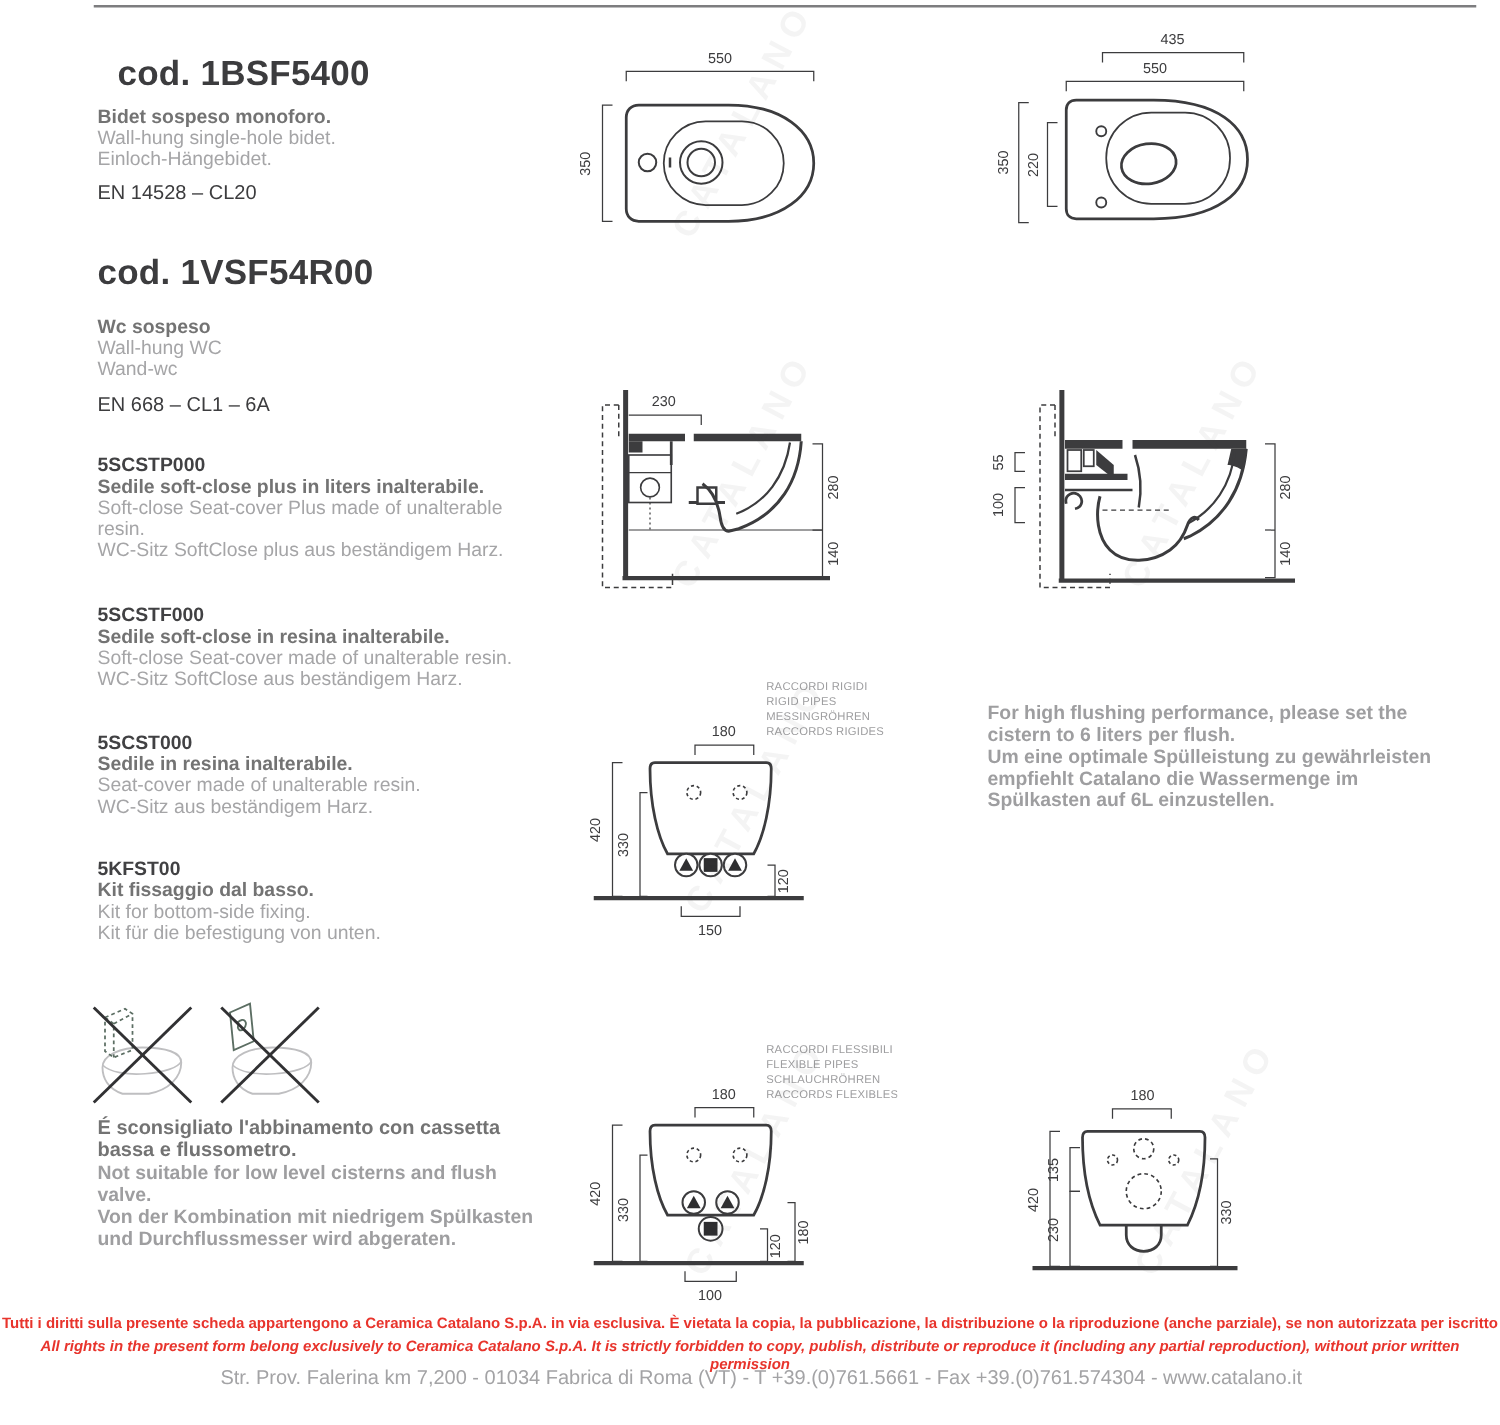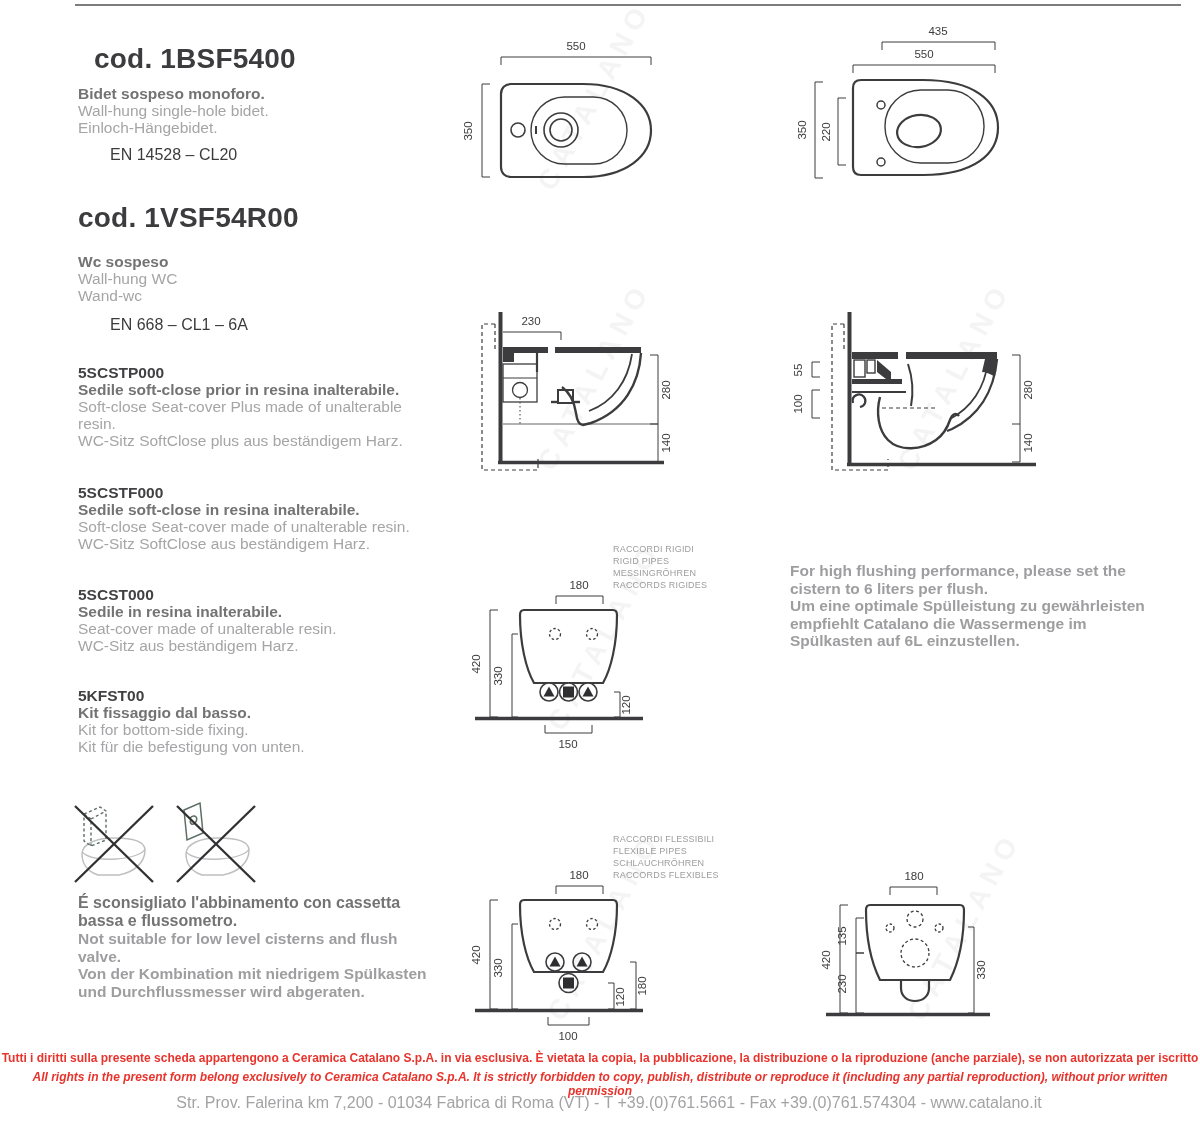--- a/index.html
+++ b/index.html
@@ -4,21 +4,21 @@
 <style>
   * { margin:0; padding:0; box-sizing:border-box; }
   html,body { background:#ffffff; font-family:"Liberation Sans", sans-serif; }
   .page { position:relative; width:1200px; height:1140px; background:#fff; overflow:hidden; }
   .abs { position:absolute; }
   .rule { position:absolute; left:75px; top:4px; width:1106px; height:2px; background:#7d7d7f; }
   .code-title { font-size:28px; font-weight:bold; color:#3c3c3e; letter-spacing:0.2px; }
   .t-it   { font-size:15.5px; font-weight:bold; color:#737373; line-height:17px; }
   .t-gray { font-size:15.5px; color:#a5a5a7; line-height:17px; }
   .t-gray-b { font-size:15.5px; font-weight:bold; color:#9e9ea0; line-height:17.5px; }
-  .t-norm { font-size:16px; color:#3c3c3e;margin-left:32px; }
+  .t-norm { font-size:16px; color:#3c3c3e; }
   .t-code { font-size:15.5px; color:#414143; line-height:17px;font-weight:bold; }
   .blk { position:absolute; width:350px; }
   svg text { font-family:"Liberation Sans", sans-serif; }
   .dim  { font-size:11.5px; fill:#3c3c3e; }
   .plbl { font-size:9px; fill:#9d9d9f; letter-spacing:0.2px; }
   .wm { position:absolute; color:rgba(60,60,62,0.06); font-size:28px; letter-spacing:7px; font-weight:bold;
         transform:rotate(-62deg); pointer-events:none; white-space:nowrap; }
   .footer-red  { position:absolute; left:0; width:1200px; text-align:center; font-size:12px; font-weight:bold; color:#e8342c; }
   .footer-red.it2 { font-style:italic; }
   .footer-addr { position:absolute; left:0; width:1200px; text-align:center; font-size:16px; color:#a3a3a5; }
@@ -41,21 +41,21 @@
   <div class="abs code-title" style="left:78px;top:202px;">cod. 1VSF54R00</div>
   <div class="blk" style="left:78px;top:253px;">
     <div class="t-it">Wc sospeso</div>
     <div class="t-gray">Wall-hung WC</div>
     <div class="t-gray">Wand-wc</div>
   </div>
   <div class="abs t-norm" style="left:78px;top:316px;">EN 668 – CL1 – 6A</div>
 
   <div class="blk" style="left:78px;top:364px;width:345px;">
     <div class="t-code">5SCSTP000</div>
-    <div class="t-it">Sedile soft-close prior in resina inalterabile.</div>
+    <div class="t-it">Sedile soft-close plus in liters inalterabile.</div>
     <div class="t-gray">Soft-close Seat-cover Plus made of unalterable resin.</div>
     <div class="t-gray">WC-Sitz SoftClose plus aus beständigem Harz.</div>
   </div>
   <div class="blk" style="left:78px;top:484px;width:345px;">
     <div class="t-code">5SCSTF000</div>
     <div class="t-it">Sedile soft-close in resina inalterabile.</div>
     <div class="t-gray">Soft-close Seat-cover made of unalterable resin.</div>
     <div class="t-gray">WC-Sitz SoftClose aus beständigem Harz.</div>
   </div>
   <div class="blk" style="left:78px;top:586px;width:345px;">

